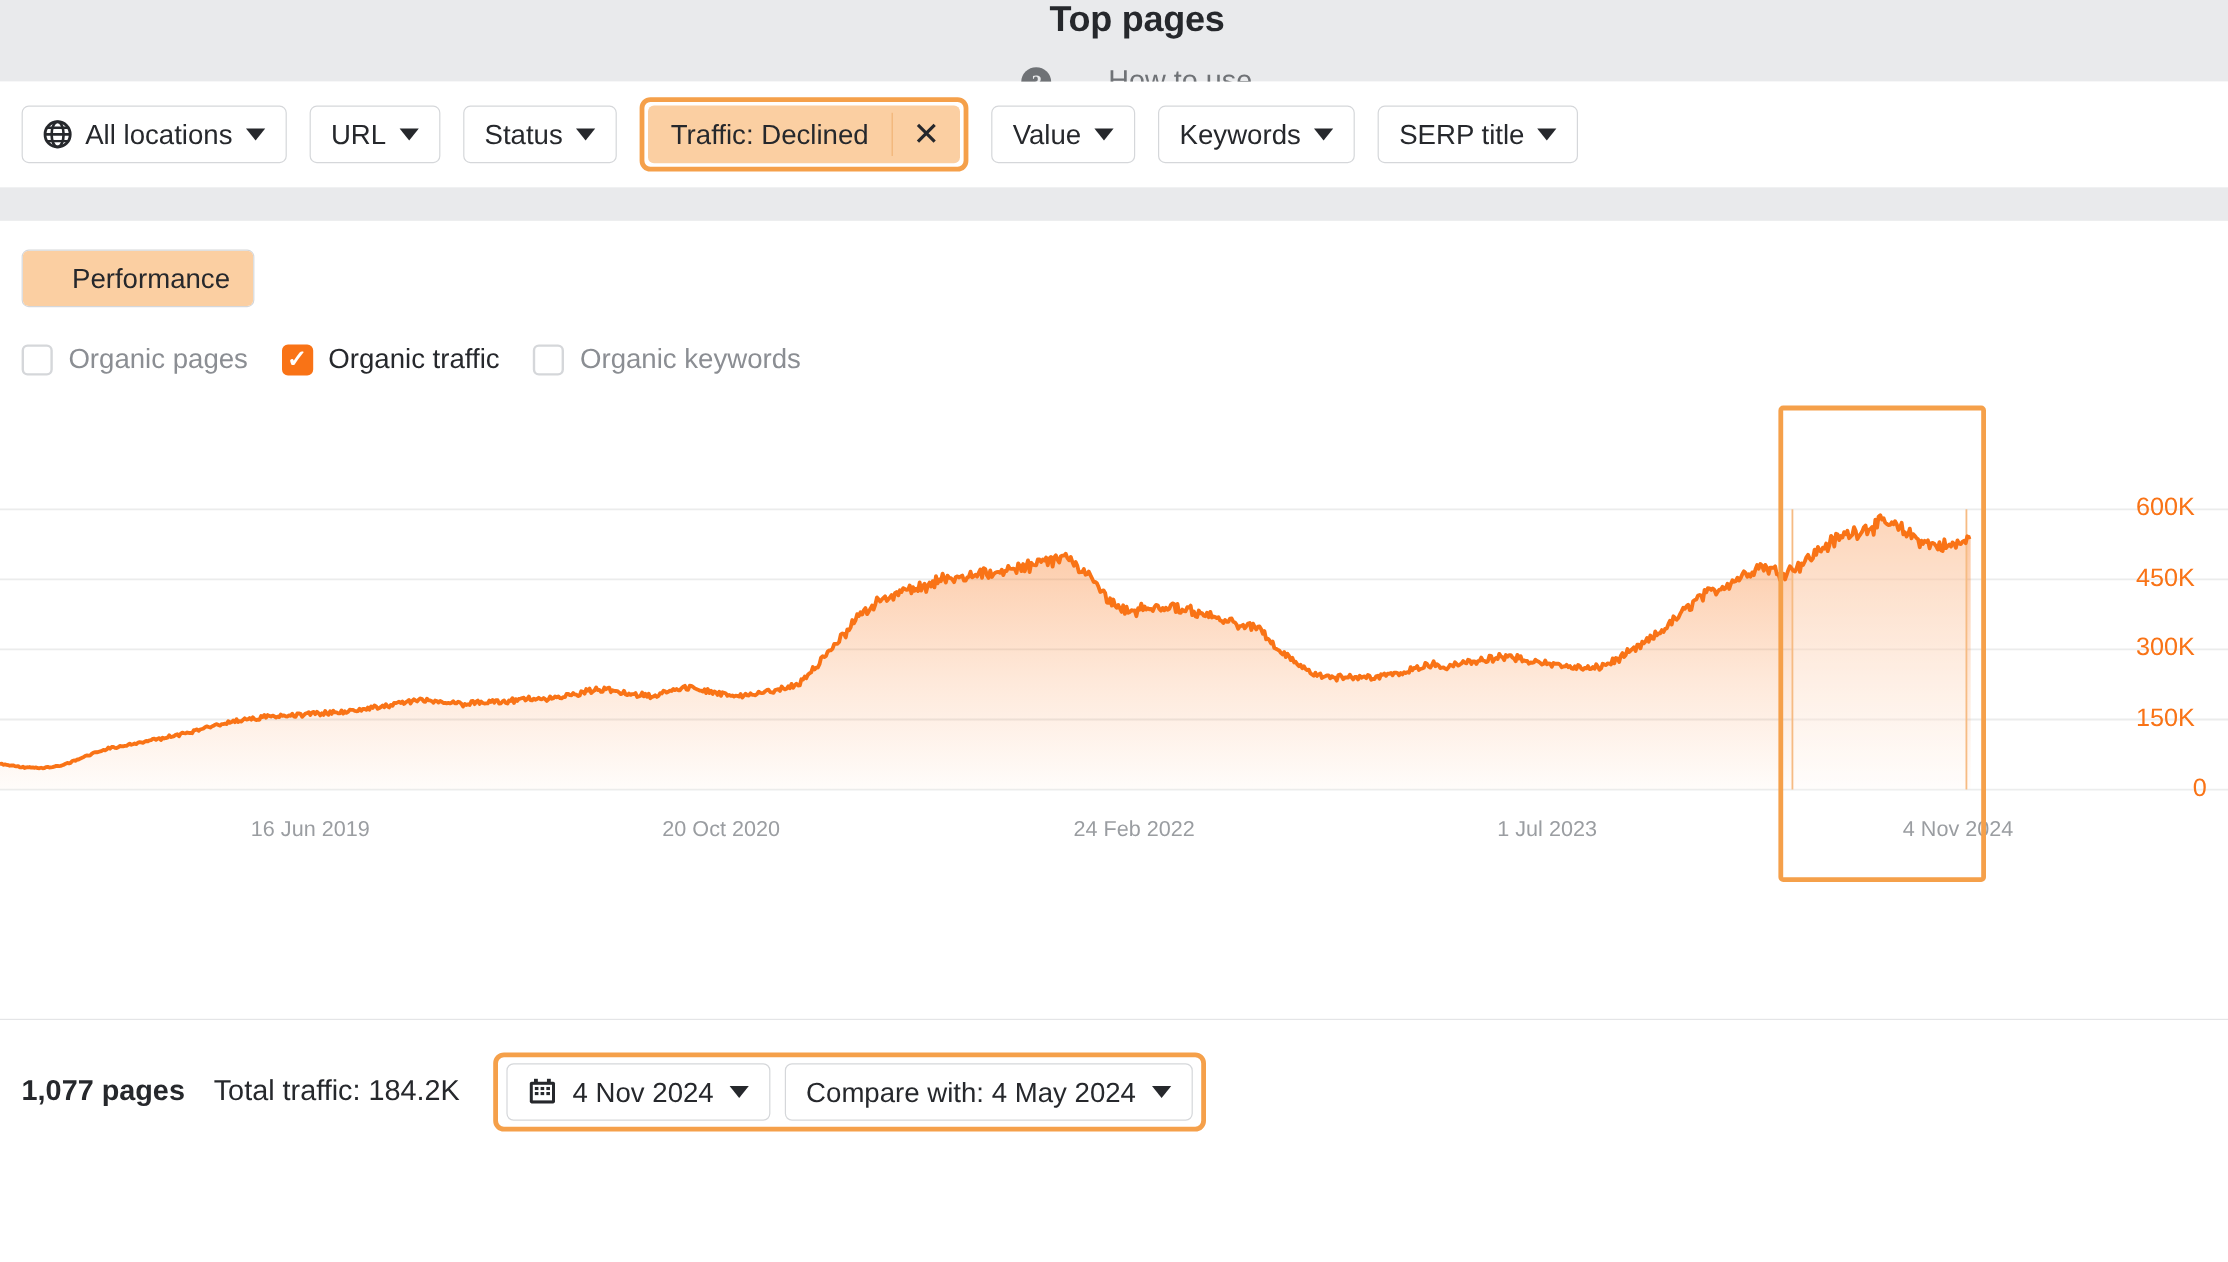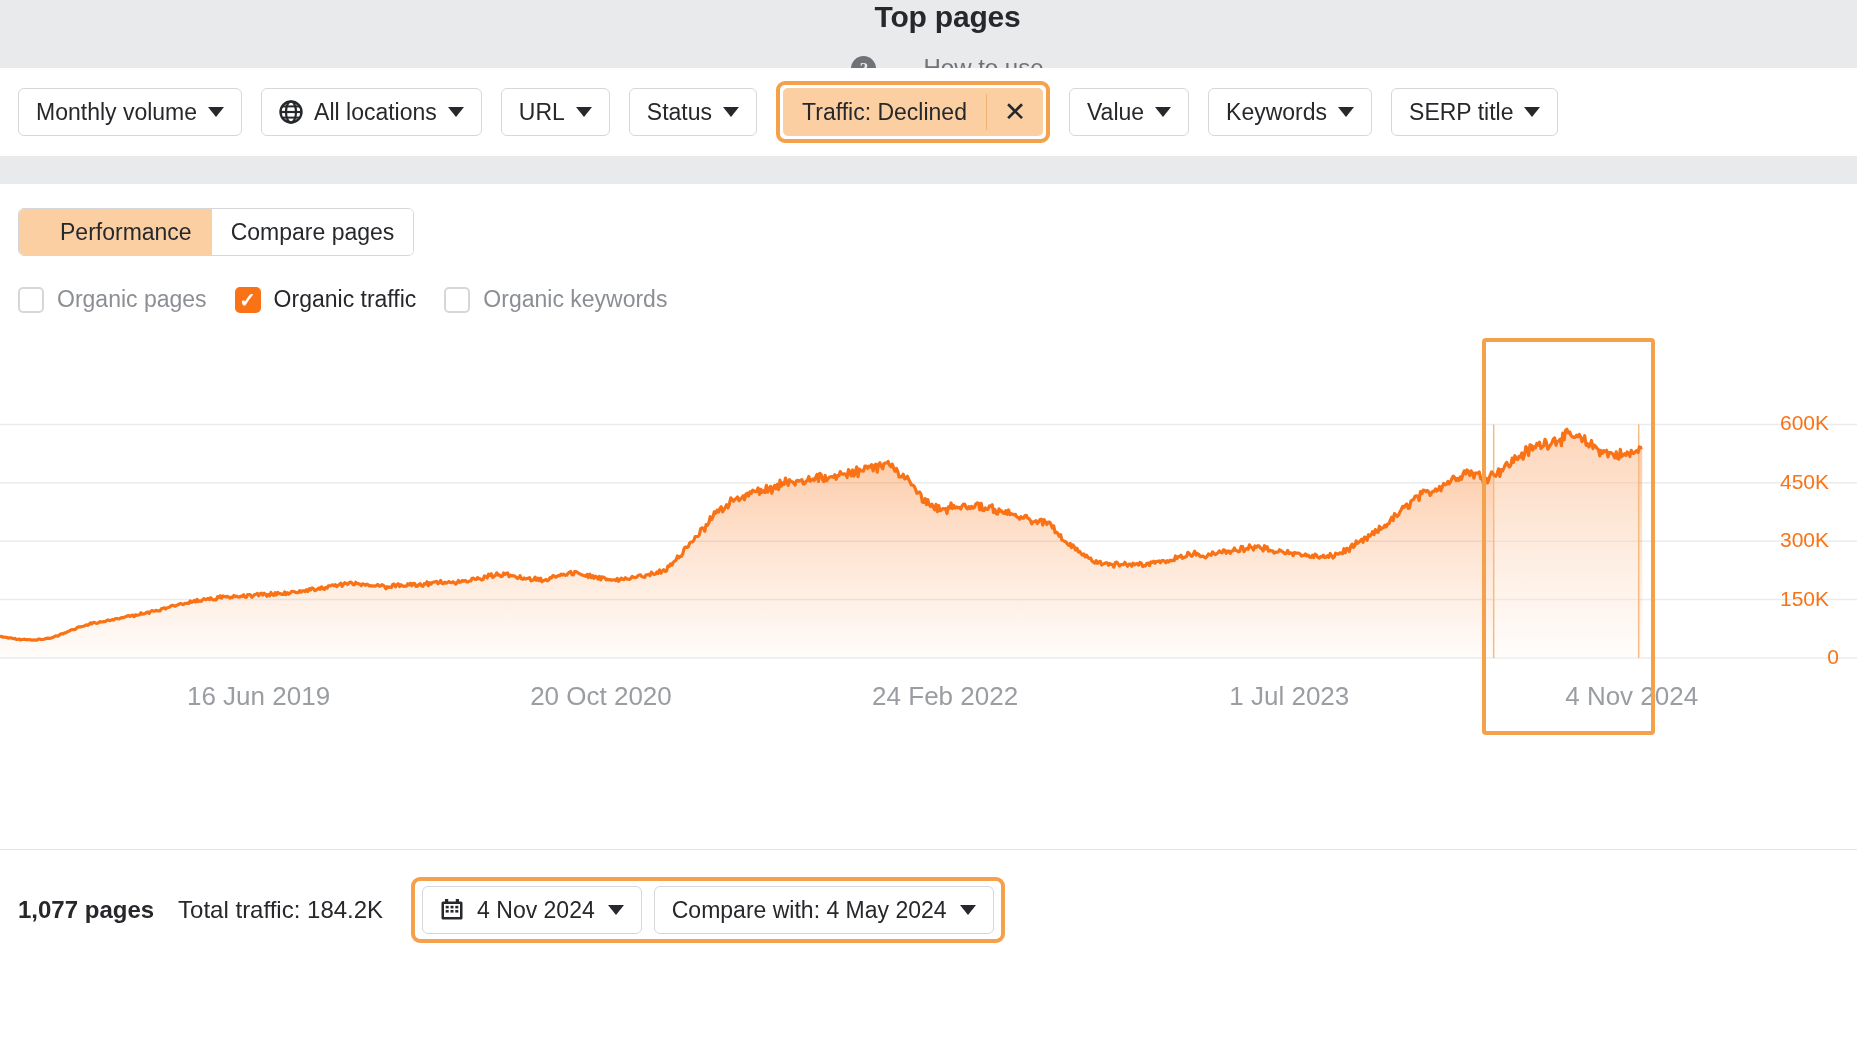--- a/index.html
+++ b/index.html
@@ -96,21 +96,21 @@
 
   
   .chartwrap { position: relative; height: 470px; margin-top: 38px; }
   .chart-svg { position: absolute; left: 0; top: 0; }
   .ylabels { position: absolute; right: 10px; top: 0; width: 105px; height: 470px; }
   .ylab {
     position: absolute; right: 18px; font-size: 21px; color: #f97316; text-align: right;
   }
   .xlabels { position: absolute; left: 0; top: 0; width: 100%; height: 470px; }
   .xlab {
-    position: absolute; top: 330px; font-size: 26px; color: #9a9da1;
+    position: absolute; top: 330px; font-size: 18px; color: #9a9da1;
     transform: translateX(-50%); white-space: nowrap;
   }
   .range-hl {
     position: absolute; border: 4px solid #f5a04a; border-radius: 4px;
     pointer-events: none;
   }
 
   
   .divider { height: 1px; background: #e4e5e7; margin-top: 28px; }
   .bottombar {
@@ -136,24 +136,20 @@
 
   <div class="header">
     <div class="page-title">Top pages</div>
     <div class="howto">
       <div class="help-icon">?</div>
       <div class="howto-label">How to use</div>
     </div>
   </div>
 
   <div class="filterbar">
-    <div class="chip">
-      <span>Monthly volume</span>
-      <span class="caret"></span>
-    </div>
     <div class="chip">
       <span class="globe-icon">
         <svg width="24" height="24" viewBox="0 0 24 24">
           <circle cx="12" cy="12" r="10.5" fill="none" stroke="#26282c" stroke-width="2.4"></circle>
           <ellipse cx="12" cy="12" rx="5" ry="10.5" fill="none" stroke="#26282c" stroke-width="2.2"></ellipse>
           <line x1="1.6" y1="12" x2="22.4" y2="12" stroke="#26282c" stroke-width="2.2"></line>
           <line x1="3.4" y1="6.4" x2="20.6" y2="6.4" stroke="#26282c" stroke-width="2"></line>
           <line x1="3.4" y1="17.6" x2="20.6" y2="17.6" stroke="#26282c" stroke-width="2"></line>
         </svg>
       </span>
@@ -189,21 +185,20 @@
       <span>SERP title</span>
       <span class="caret"></span>
     </div>
   </div>
 
   <div class="gap-strip"></div>
 
   <div class="tabs-row">
     <div class="tabs">
       <div class="tab active">Performance</div>
-      <div class="tab">Compare pages</div>
     </div>
   </div>
 
   <div class="checkrow">
     <div class="checkitem">
       <span class="box"></span>
       <span class="checklabel">Organic pages</span>
     </div>
     <div class="checkitem on">
       <span class="box checked"></span>

